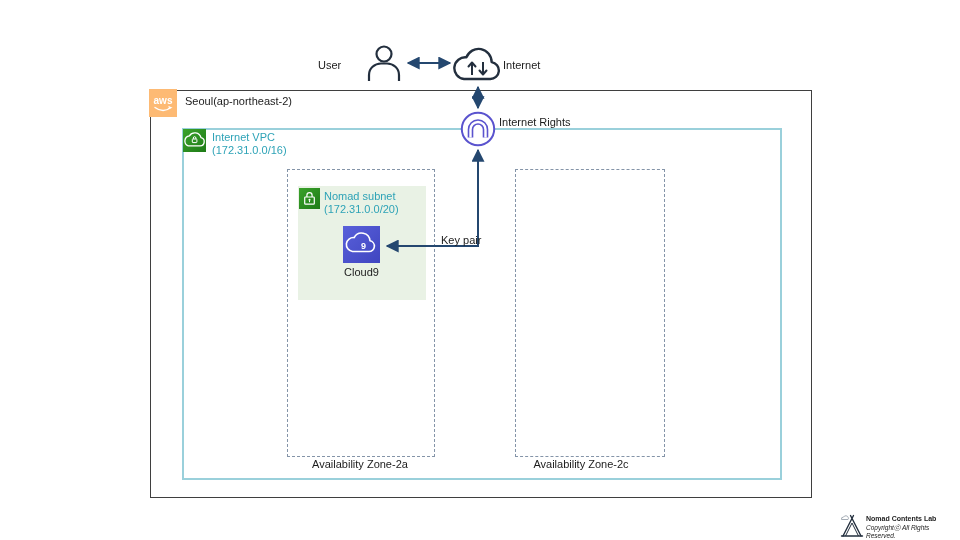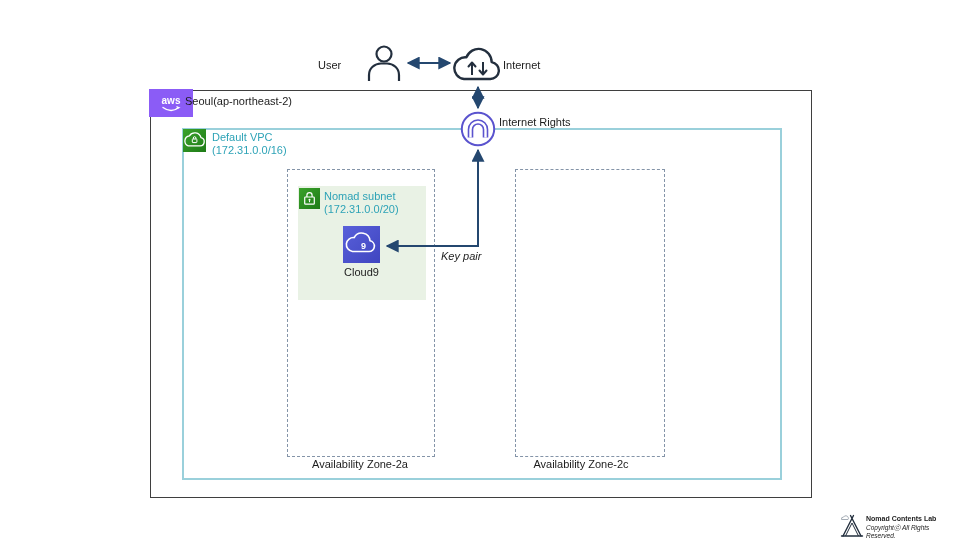--- a/index.html
+++ b/index.html
@@ -15,30 +15,30 @@
   .az-a{left:287px;width:146px;}
   .az-c{left:515px;width:148px;}
   .az-label{top:458px;text-align:center;font-size:11px;}
   .subnet-box{left:298px;top:186px;width:128px;height:114px;background:#E9F2E5;}
   
   .icon-sq{display:flex;align-items:center;justify-content:center;}
   .green-sq{background:linear-gradient(135deg,#3BA22B,#1E7B17);}
   .vpc-icon{left:183px;top:129px;width:23px;height:23px;}
   .subnet-icon{left:299px;top:188px;width:21px;height:21px;}
   .cloud9-icon{left:343px;top:226px;width:37px;height:37px;background:linear-gradient(135deg,#5960DA,#3F45C0);}
-  .aws-logo{left:149px;top:89px;width:44px;height:28px;background:#8b5cf6;}
+  .aws-logo{left:149px;top:89px;width:28px;height:28px;background:#fdba74;}
   
   .user-label{left:318px;top:59px;width:42px;text-align:left;}
   .internet-label{left:503px;top:59px;}
   .igw-label{left:499px;top:116px;}
   .region-label{left:185px;top:95px;text-align:right;}
   .vpc-label{left:212px;top:131px;}
   .subnet-label{left:324px;top:190px;}
   .cloud9-label{left:333px;top:266px;width:57px;text-align:center;}
-  .keypair-label{left:441px;top:250px;font-style:italic;}
+  .keypair-label{left:441px;top:234px;}
   
   .footer-text{left:866px;top:515px;font-size:6.5px;line-height:8.5px;}
   .footer-name{font-weight:bold;font-size:7px;}
   .footer-copy{font-style:italic;}
   svg{display:block;}
   .overlay{left:0;top:0;pointer-events:none;}
 </style>
 </head>
 <body>
 
@@ -98,21 +98,21 @@
   <div class="abs lbl region-label">Seoul(ap-northeast-2)</div>
 
   <div class="abs icon-sq green-sq vpc-icon">
     <svg width="23" height="23" viewBox="0 0 23 23">
       <path d="M5.2,16.8 h12 a4.1,4.1 0 0 0 0.8,-8.1 A6.4,6.4 0 0 0 6.4,6.8 A5.2,5.2 0 0 0 5.2,16.8 z" fill="none" stroke="#fff" stroke-width="1.3" stroke-linejoin="round"></path>
       <rect x="9.3" y="10" width="4.6" height="3.6" rx="0.6" fill="none" stroke="#fff" stroke-width="1"></rect>
       <path d="M10.3,10 V9 a1.3,1.3 0 0 1 2.6,0 V10" fill="none" stroke="#fff" stroke-width="1"></path>
     </svg>
   </div>
   <div class="abs lbl vpc-label teal">
-    <div>Default VPC</div>
+    <div>Internet VPC</div>
     <div>(172.31.0.0/16)</div>
   </div>
 
   <div class="abs icon-sq green-sq subnet-icon">
     <svg width="21" height="21" viewBox="0 0 21 21">
       <rect x="5.7" y="9" width="9.6" height="7.2" rx="0.8" fill="none" stroke="#fff" stroke-width="1.2"></rect>
       <path d="M7.9,9 V7.3 a2.6,2.6 0 0 1 5.2,0 V9" fill="none" stroke="#fff" stroke-width="1.2"></path>
       <circle cx="10.5" cy="11.8" r="1" fill="#fff"></circle>
       <line x1="10.5" y1="12.4" x2="10.5" y2="14.2" stroke="#fff" stroke-width="1"></line>
     </svg>

